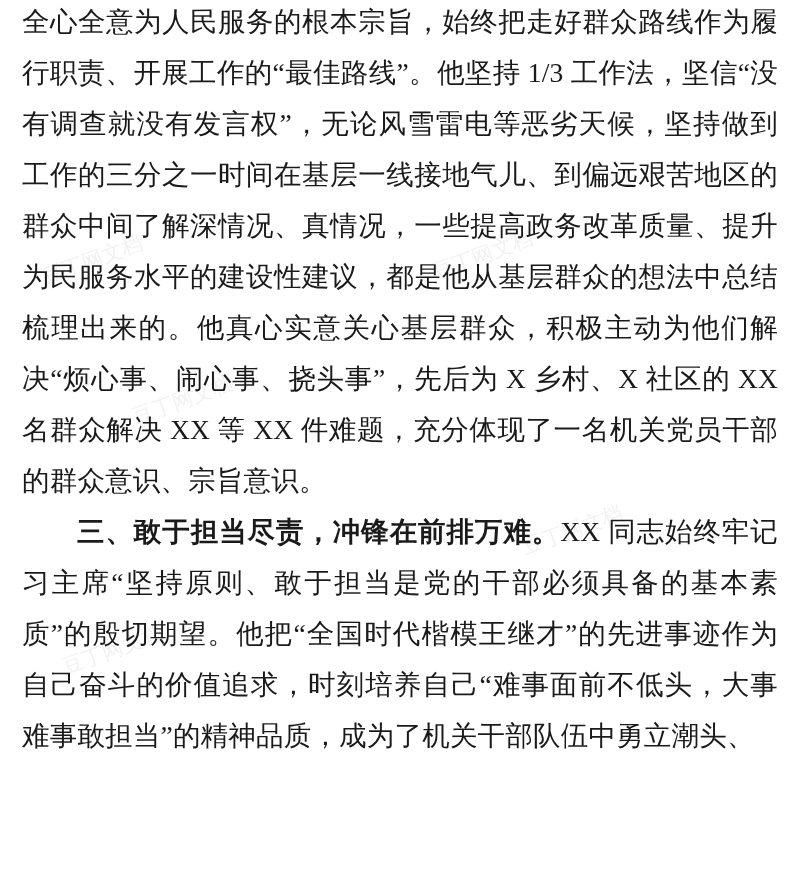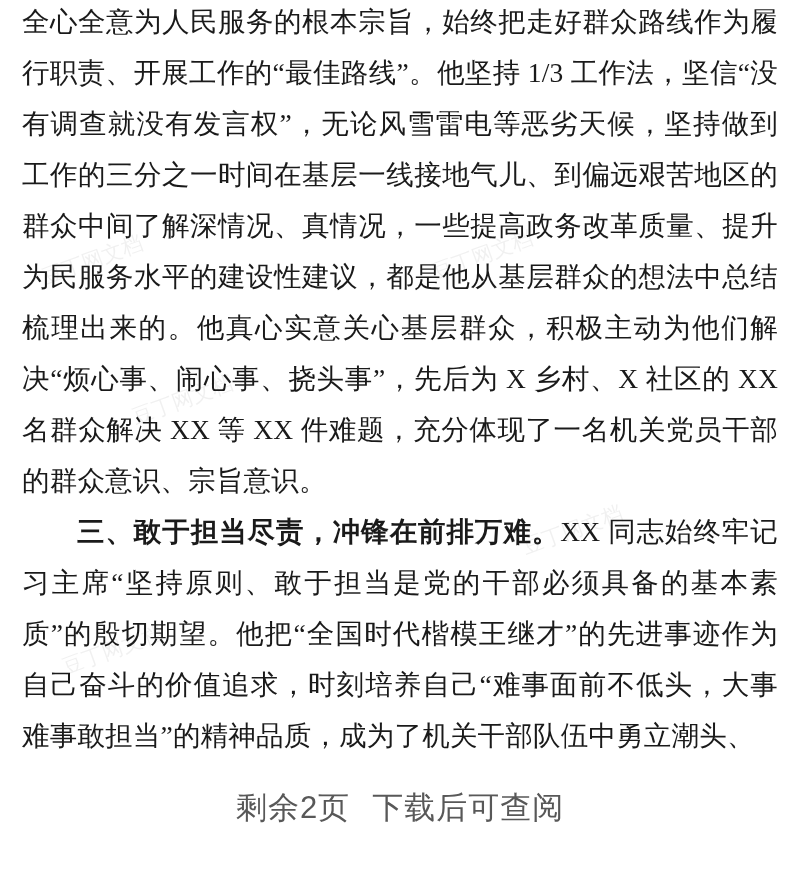--- a/index.html
+++ b/index.html
@@ -93,17 +93,14 @@
   <div class="watermark wm5">豆丁网文档</div>
 
   <div class="doc-body">
 
     <p class="para first">全心全意为人民服务的根本宗旨，始终把走好群众路线作为履行职责、开展工作的“最佳路线”。他坚持 1/3 工作法，坚信“没有调查就没有发言权”，无论风雪雷电等恶劣天候，坚持做到工作的三分之一时间在基层一线接地气儿、到偏远艰苦地区的群众中间了解深情况、真情况，一些提高政务改革质量、提升为民服务水平的建设性建议，都是他从基层群众的想法中总结梳理出来的。他真心实意关心基层群众，积极主动为他们解决“烦心事、闹心事、挠头事”，先后为 X 乡村、X 社区的 XX 名群众解决 XX 等 XX 件难题，充分体现了一名机关党员干部的群众意识、宗旨意识。</p>
 
     <p class="para indent"><b>三、敢于担当尽责，冲锋在前排万难。</b><span>XX 同志始终牢记习主席“坚持原则、敢于担当是党的干部必须具备的基本素质”的殷切期望。他把“全国时代楷模王继才”的先进事迹作为自己奋斗的价值追求，时刻培养自己“难事面前不低头，大事难事敢担当”的精神品质，成为了机关干部队伍中勇立潮头、</span></p>
 
   </div>
 
-  <div class="footer-notice">
-    <span class="notice-text">剩余2页</span><span class="notice-gap"></span><span class="notice-text">下载后可查阅</span>
-  </div>
 
 </div>
 
 </body></html>

